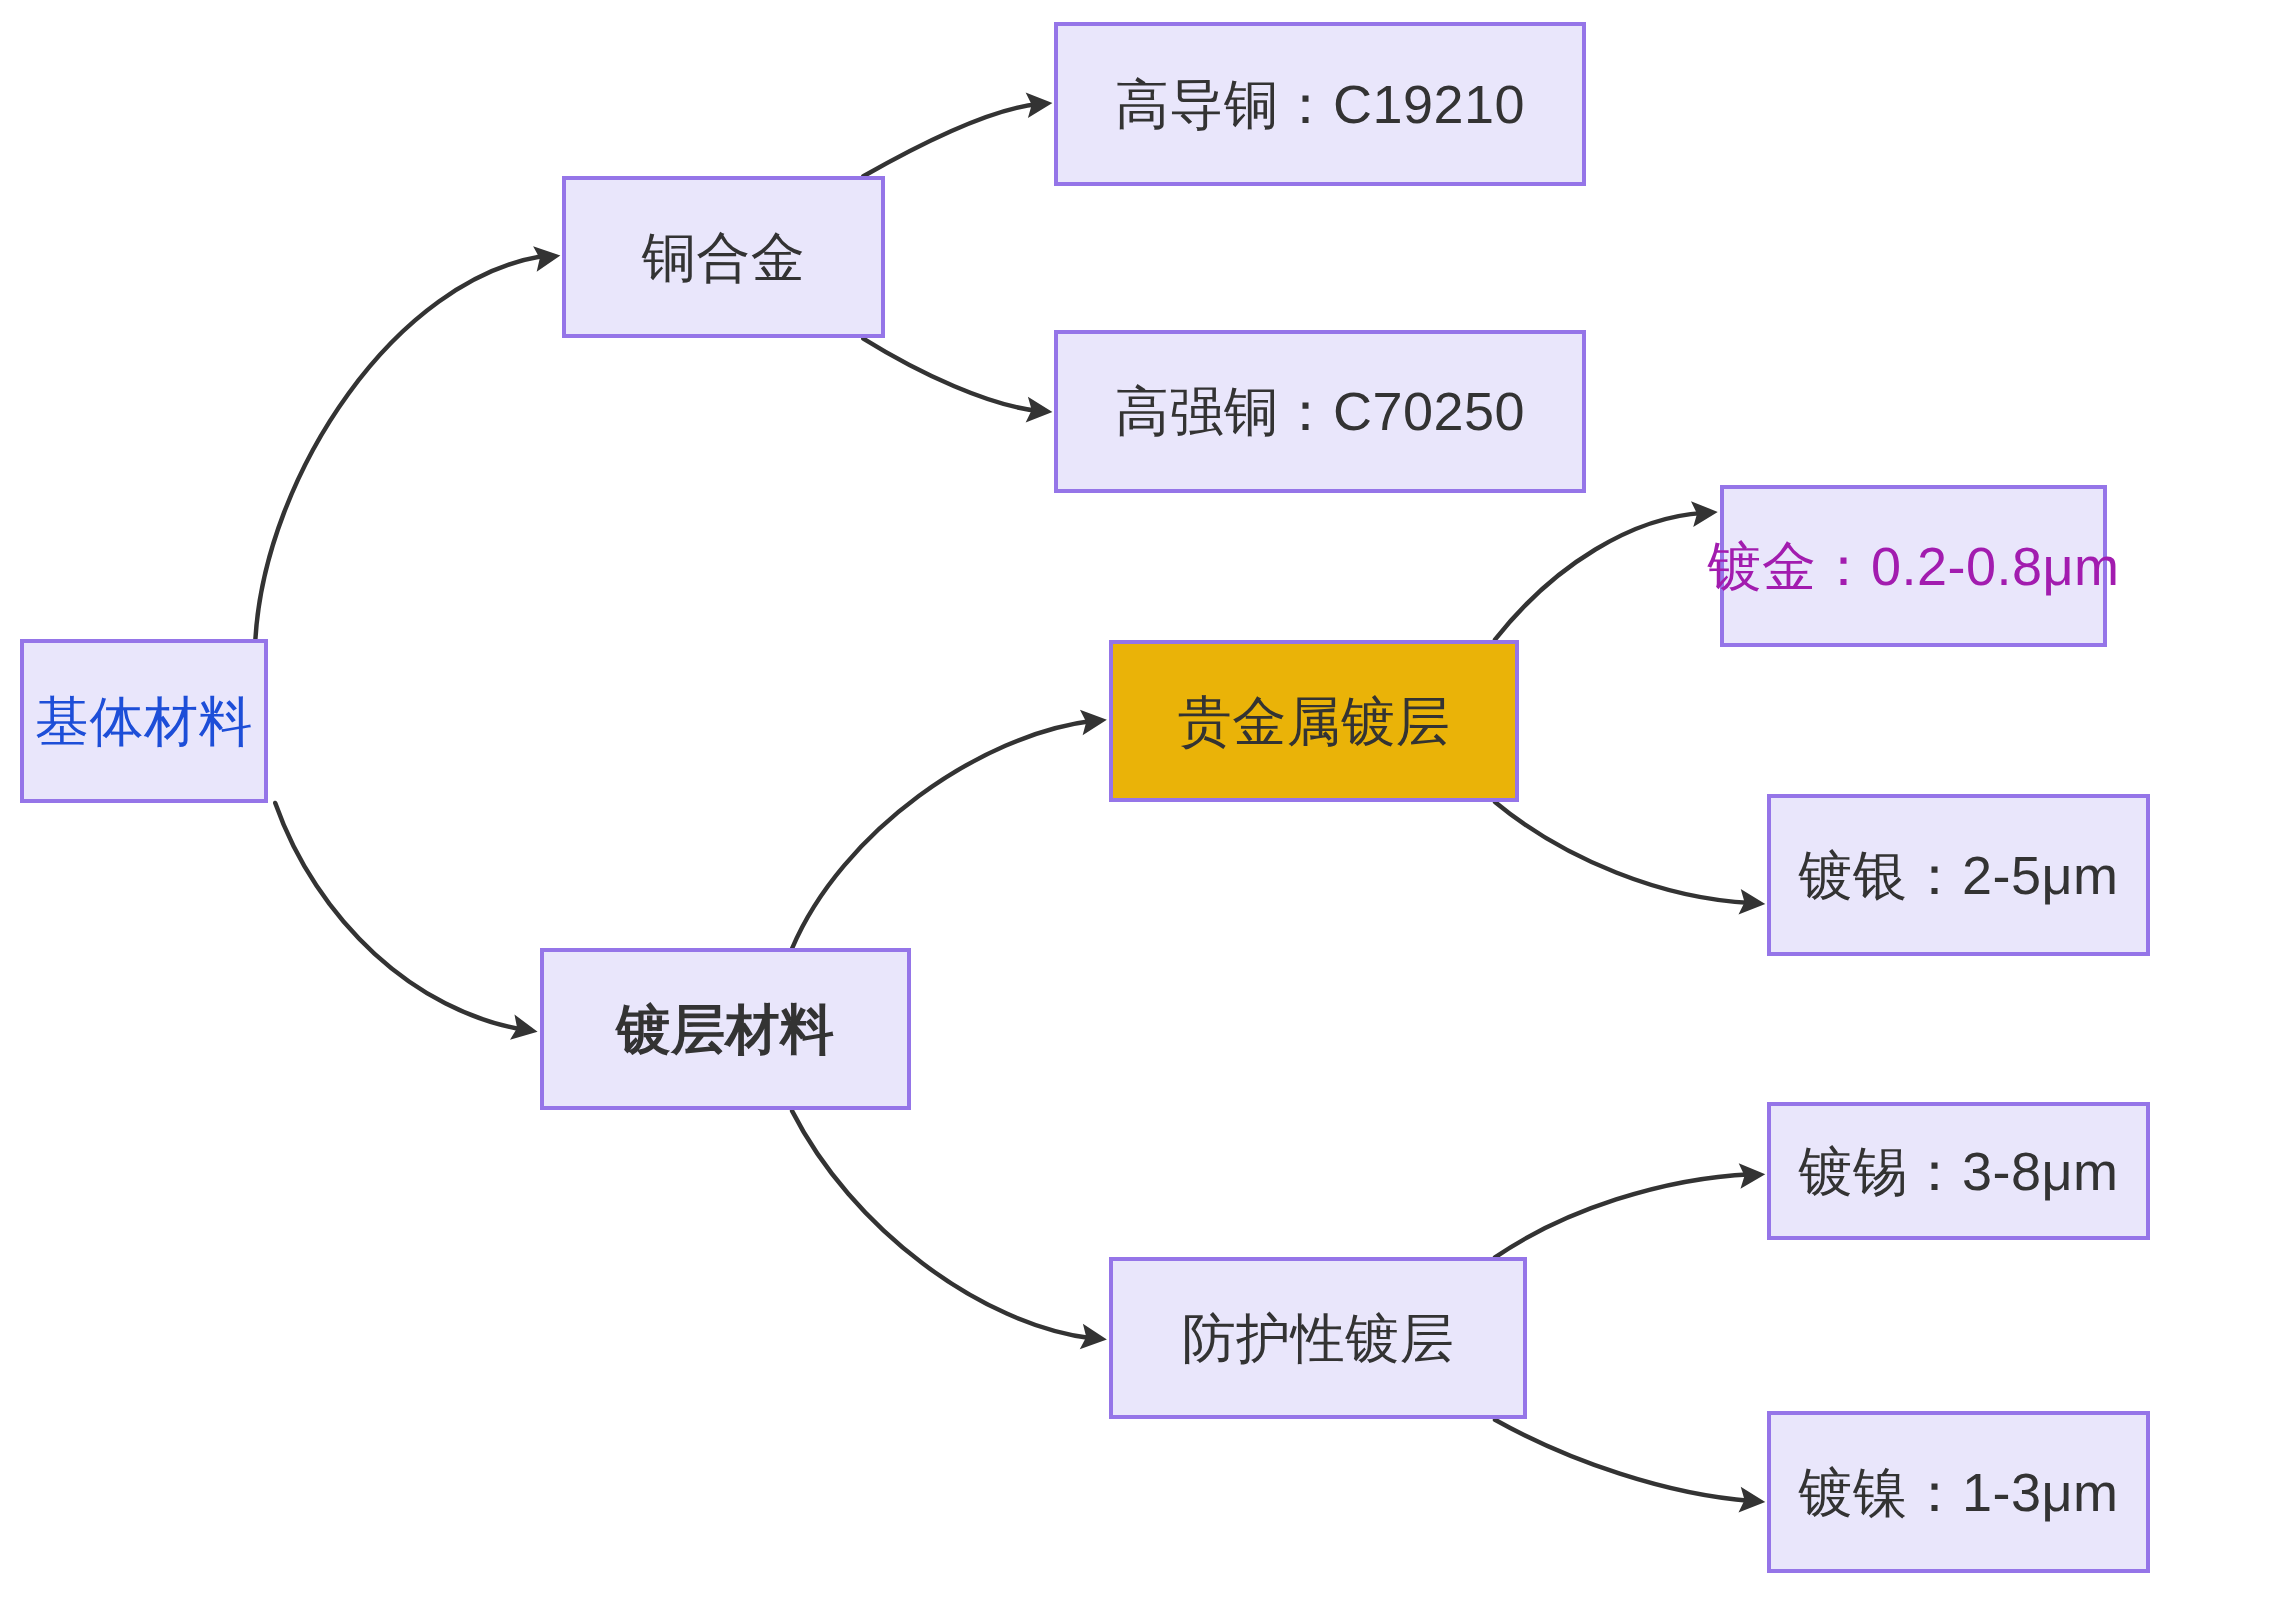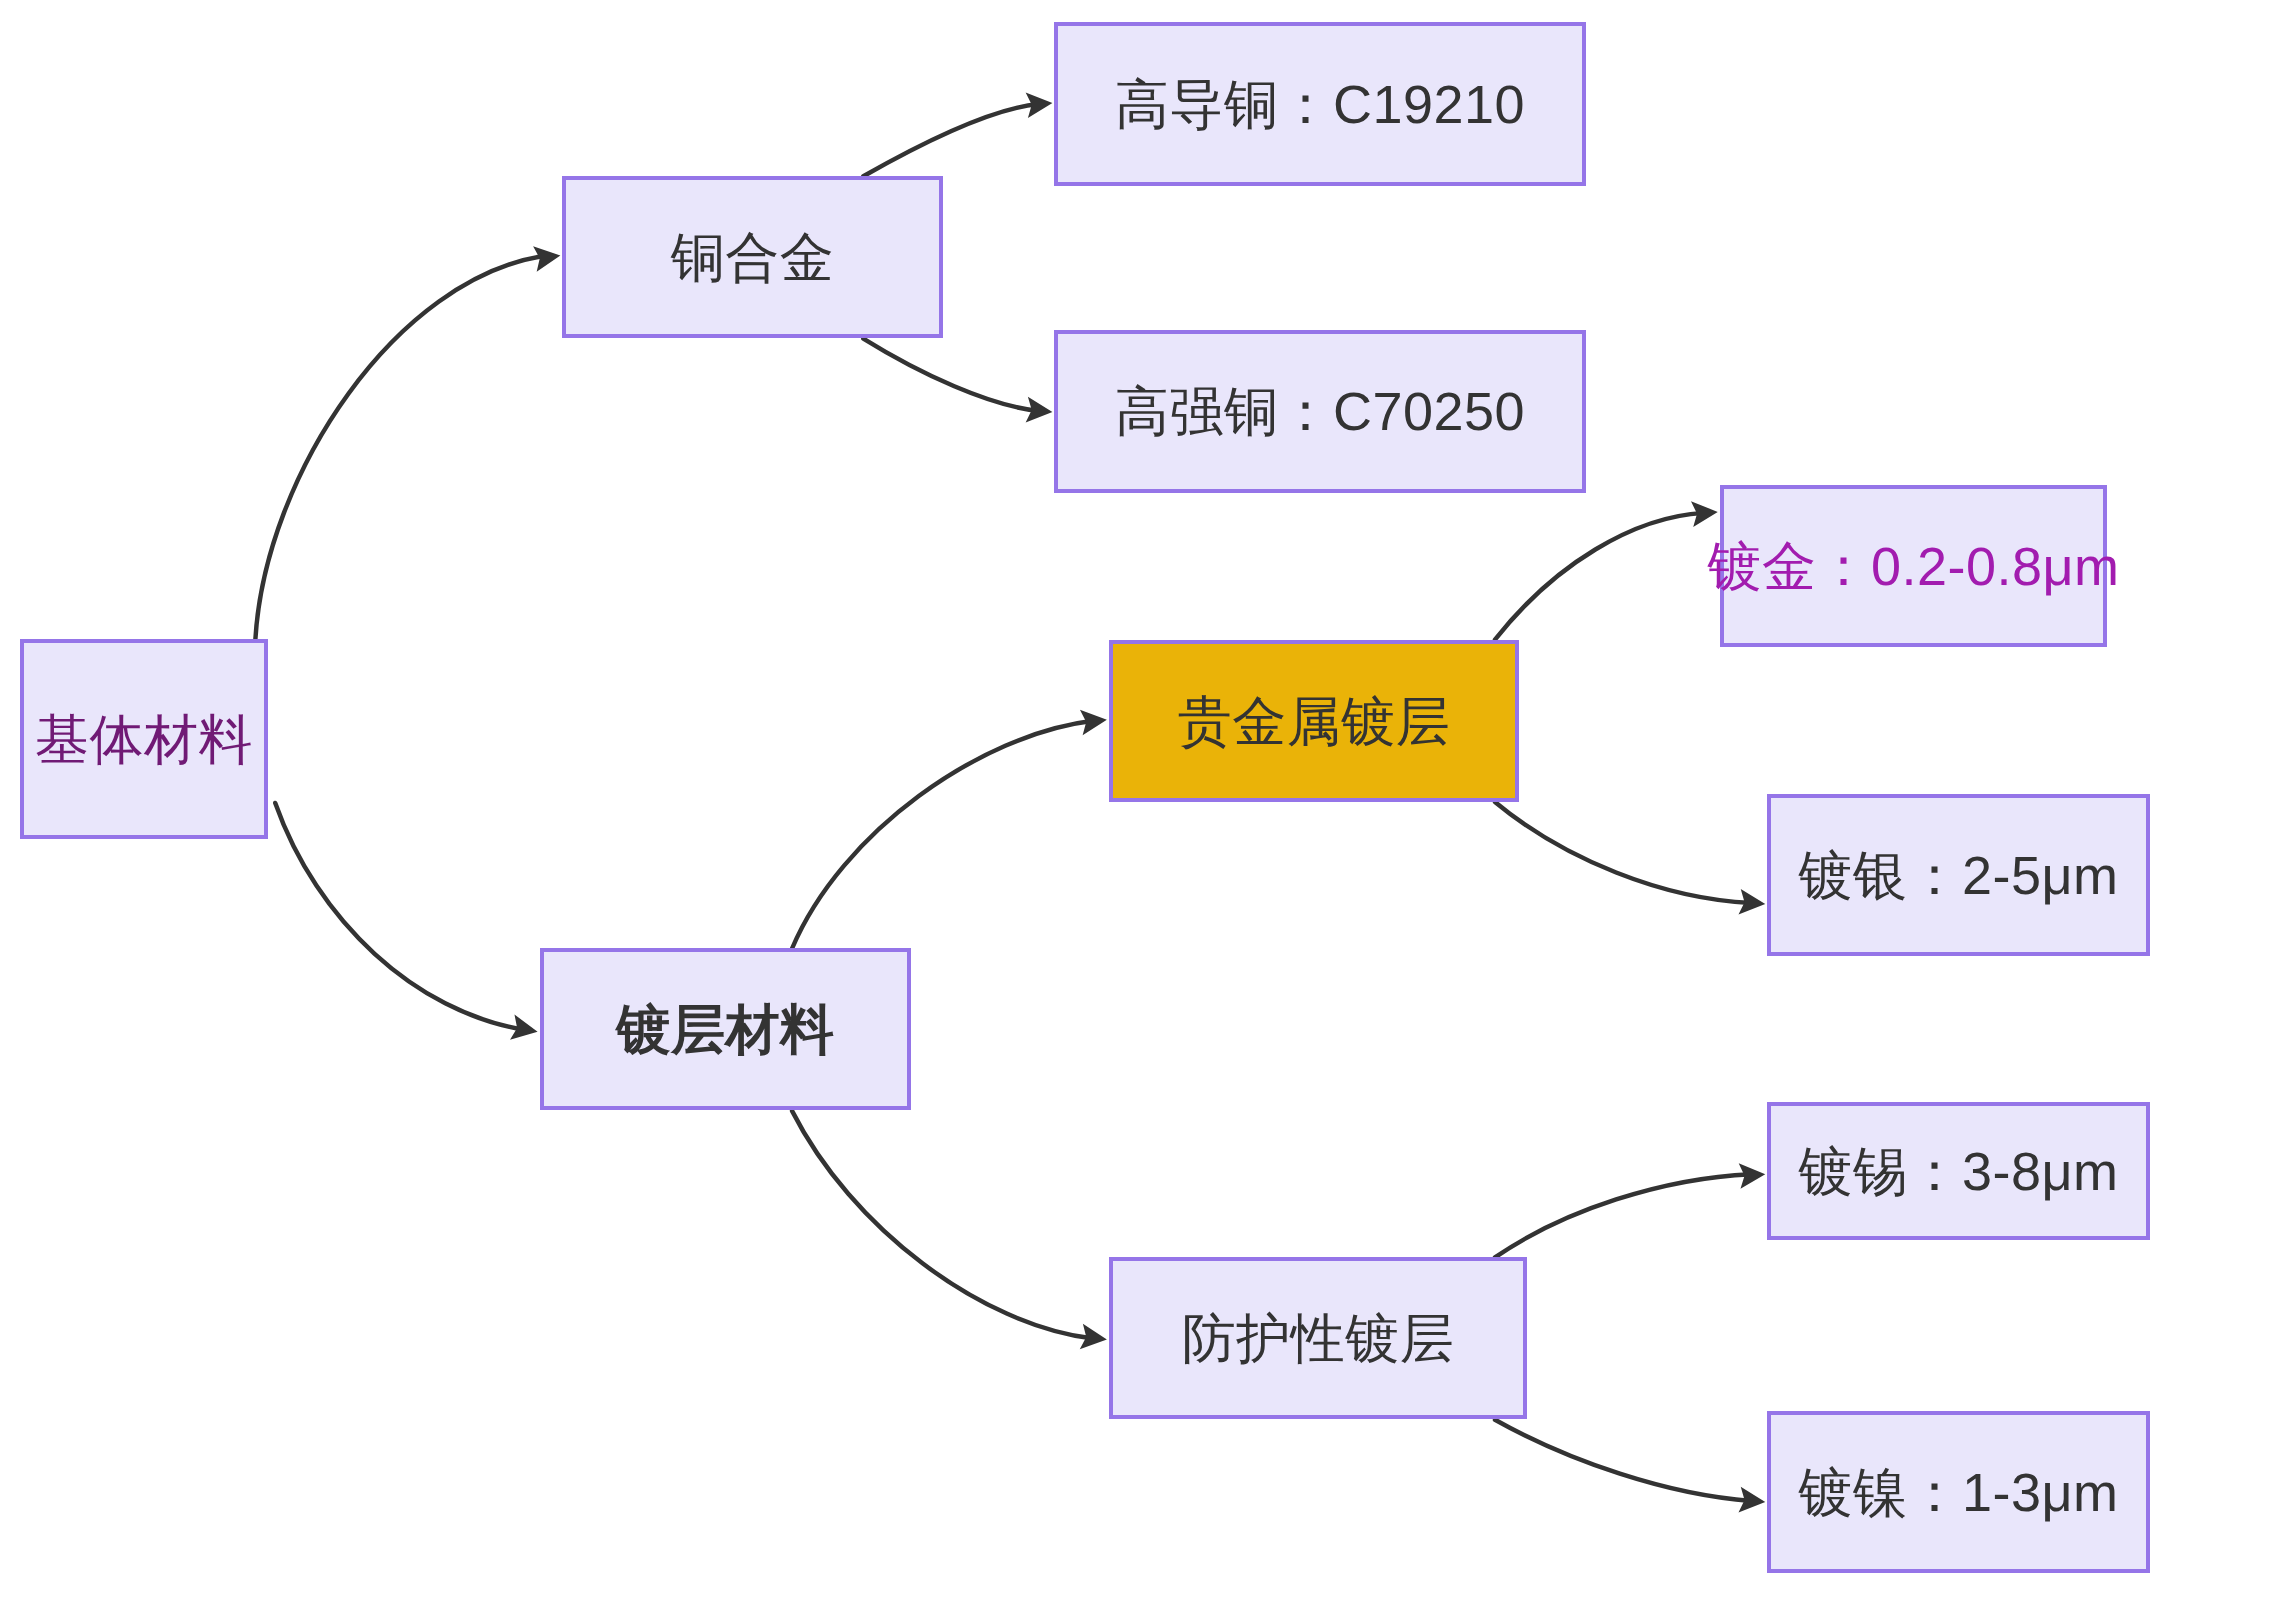--- a/index.html
+++ b/index.html
@@ -85,24 +85,24 @@
         <path d="M 1510 1270 C 1580 1222 1680 1190 1769 1186" fill="none" stroke="#333333" stroke-width="4.5" stroke-linecap="round"></path>
         <polygon points="-26,-13 0,0 -26,13 -21,0" fill="#333333" transform="translate(1783,1186) rotate(-4)"></polygon>
       </g>
       <g>
         <path d="M 1510 1434 C 1585 1476 1685 1510 1769 1516" fill="none" stroke="#333333" stroke-width="4.5" stroke-linecap="round"></path>
         <polygon points="-26,-13 0,0 -26,13 -21,0" fill="#333333" transform="translate(1783,1517) rotate(5)"></polygon>
       </g>
     </svg>
 
   <div id="node-layer">
-      <div class="node" style="left: 20px; top: 639px; width: 248px; height: 200px; background: rgb(233, 230, 251); border-color: rgb(149, 117, 232); color: #701a75;">
+      <div class="node" style="left: 20px; top: 639px; width: 248px; height: 164px; background: rgb(233, 230, 251); border-color: rgb(149, 117, 232); color: #1d4ed8;">
         <span class="node-label">基体材料</span>
       </div>
-      <div class="node" style="left: 562px; top: 176px; width: 381px; height: 162px; background: rgb(233, 230, 251); border-color: rgb(149, 117, 232); color: rgb(51, 51, 51);">
+      <div class="node" style="left: 562px; top: 176px; width: 323px; height: 162px; background: rgb(233, 230, 251); border-color: rgb(149, 117, 232); color: rgb(51, 51, 51);">
         <span class="node-label">铜合金</span>
       </div>
       <div class="node" style="left: 540px; top: 948px; width: 371px; height: 162px; background: rgb(233, 230, 251); border-color: rgb(149, 117, 232); color: rgb(51, 51, 51); font-weight: bold;">
         <span class="node-label">镀层材料</span>
       </div>
       <div class="node" style="left: 1054px; top: 22px; width: 532px; height: 164px; background: rgb(233, 230, 251); border-color: rgb(149, 117, 232); color: rgb(51, 51, 51);">
         <span class="node-label">高导铜：C19210</span>
       </div>
       <div class="node" style="left: 1054px; top: 330px; width: 532px; height: 163px; background: rgb(233, 230, 251); border-color: rgb(149, 117, 232); color: rgb(51, 51, 51);">
         <span class="node-label">高强铜：C70250</span>

